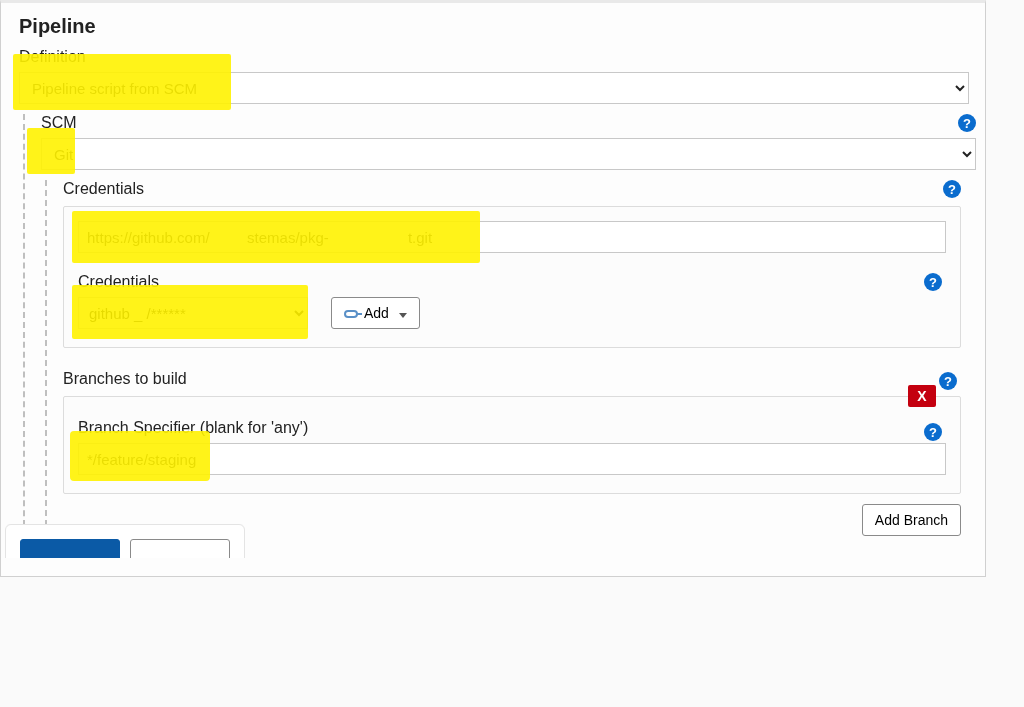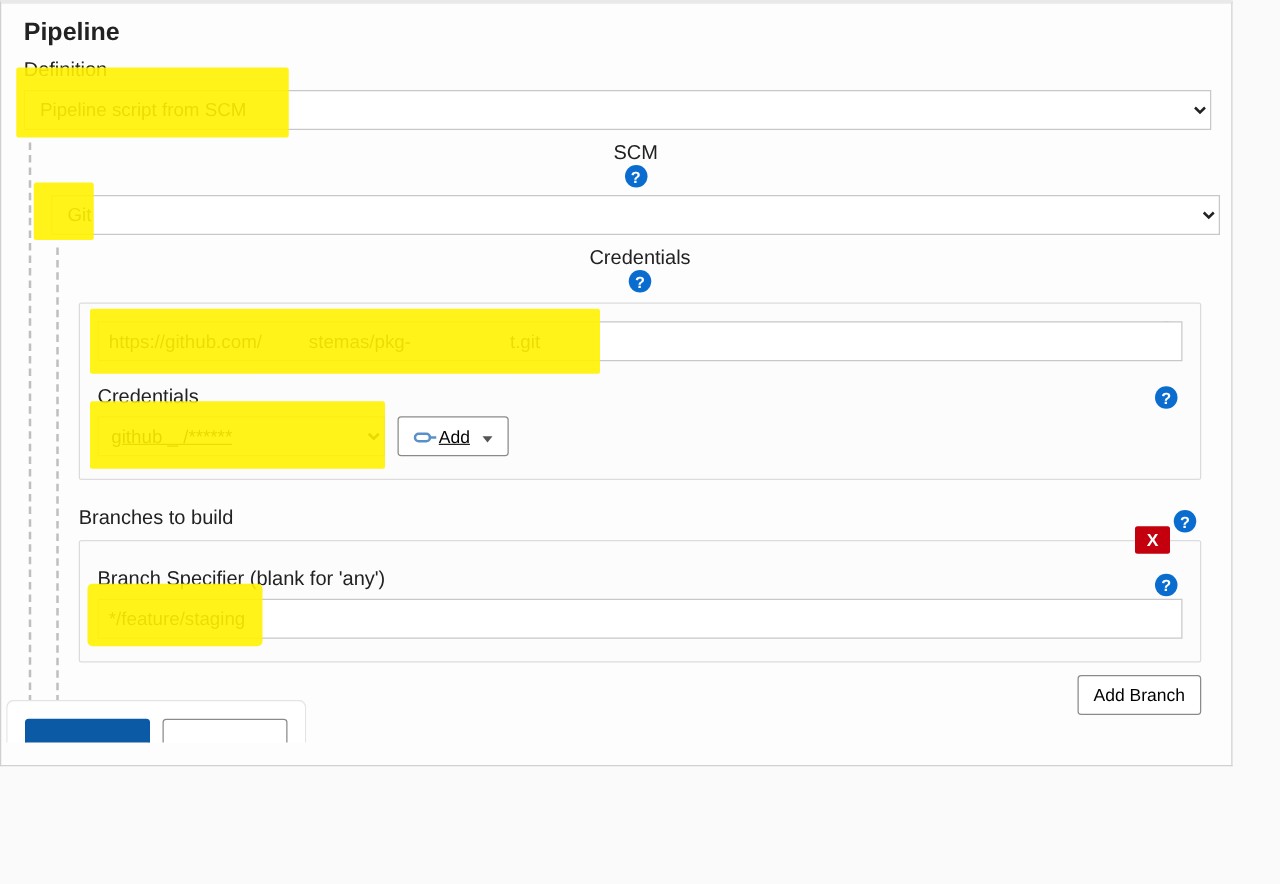--- a/index.html
+++ b/index.html
@@ -29,21 +29,21 @@
     background: #fdfdfd;
     padding: 10px 16px 40px 18px;
     position: relative;
   }
   h1.title {
     font-size: 20px;
     font-weight: 600;
     margin: 2px 0 10px 0;
   }
   .row { position: relative; }
-  .label { font-size: 16px; margin: 8px 0 6px 0; font-weight: 400; flex-direction: column;}
+  .label { font-size: 16px; margin: 8px 0 6px 0; font-weight: 400;}
   .help {
     position: absolute;
     right: 4px;
     width: 18px; height: 18px;
     border-radius: 50%;
     background: var(--help-blue);
     color: #fff;
     font-size: 13px; font-weight: 700;
     display: flex; align-items: center; justify-content: center;
     cursor: pointer;
@@ -80,21 +80,21 @@
     font-size: 15px;
     color: #222;
   }
   .hl-box {
     position: absolute;
     background: var(--hl);
     opacity: 0.9;
     pointer-events: none;
     border-radius: 2px;
   }
-  .inline { display: flex; align-items: center; gap: 10px; text-decoration: underline; }
+  .inline { display: flex; align-items: center; gap: 23px; }
   select.cred {
     height: 32px;
     border: 1px solid var(--border);
     background: #fff;
     font-size: 15px;
     padding: 0 6px;
     min-width: 230px;
   }
   .btn {
     height: 32px;

